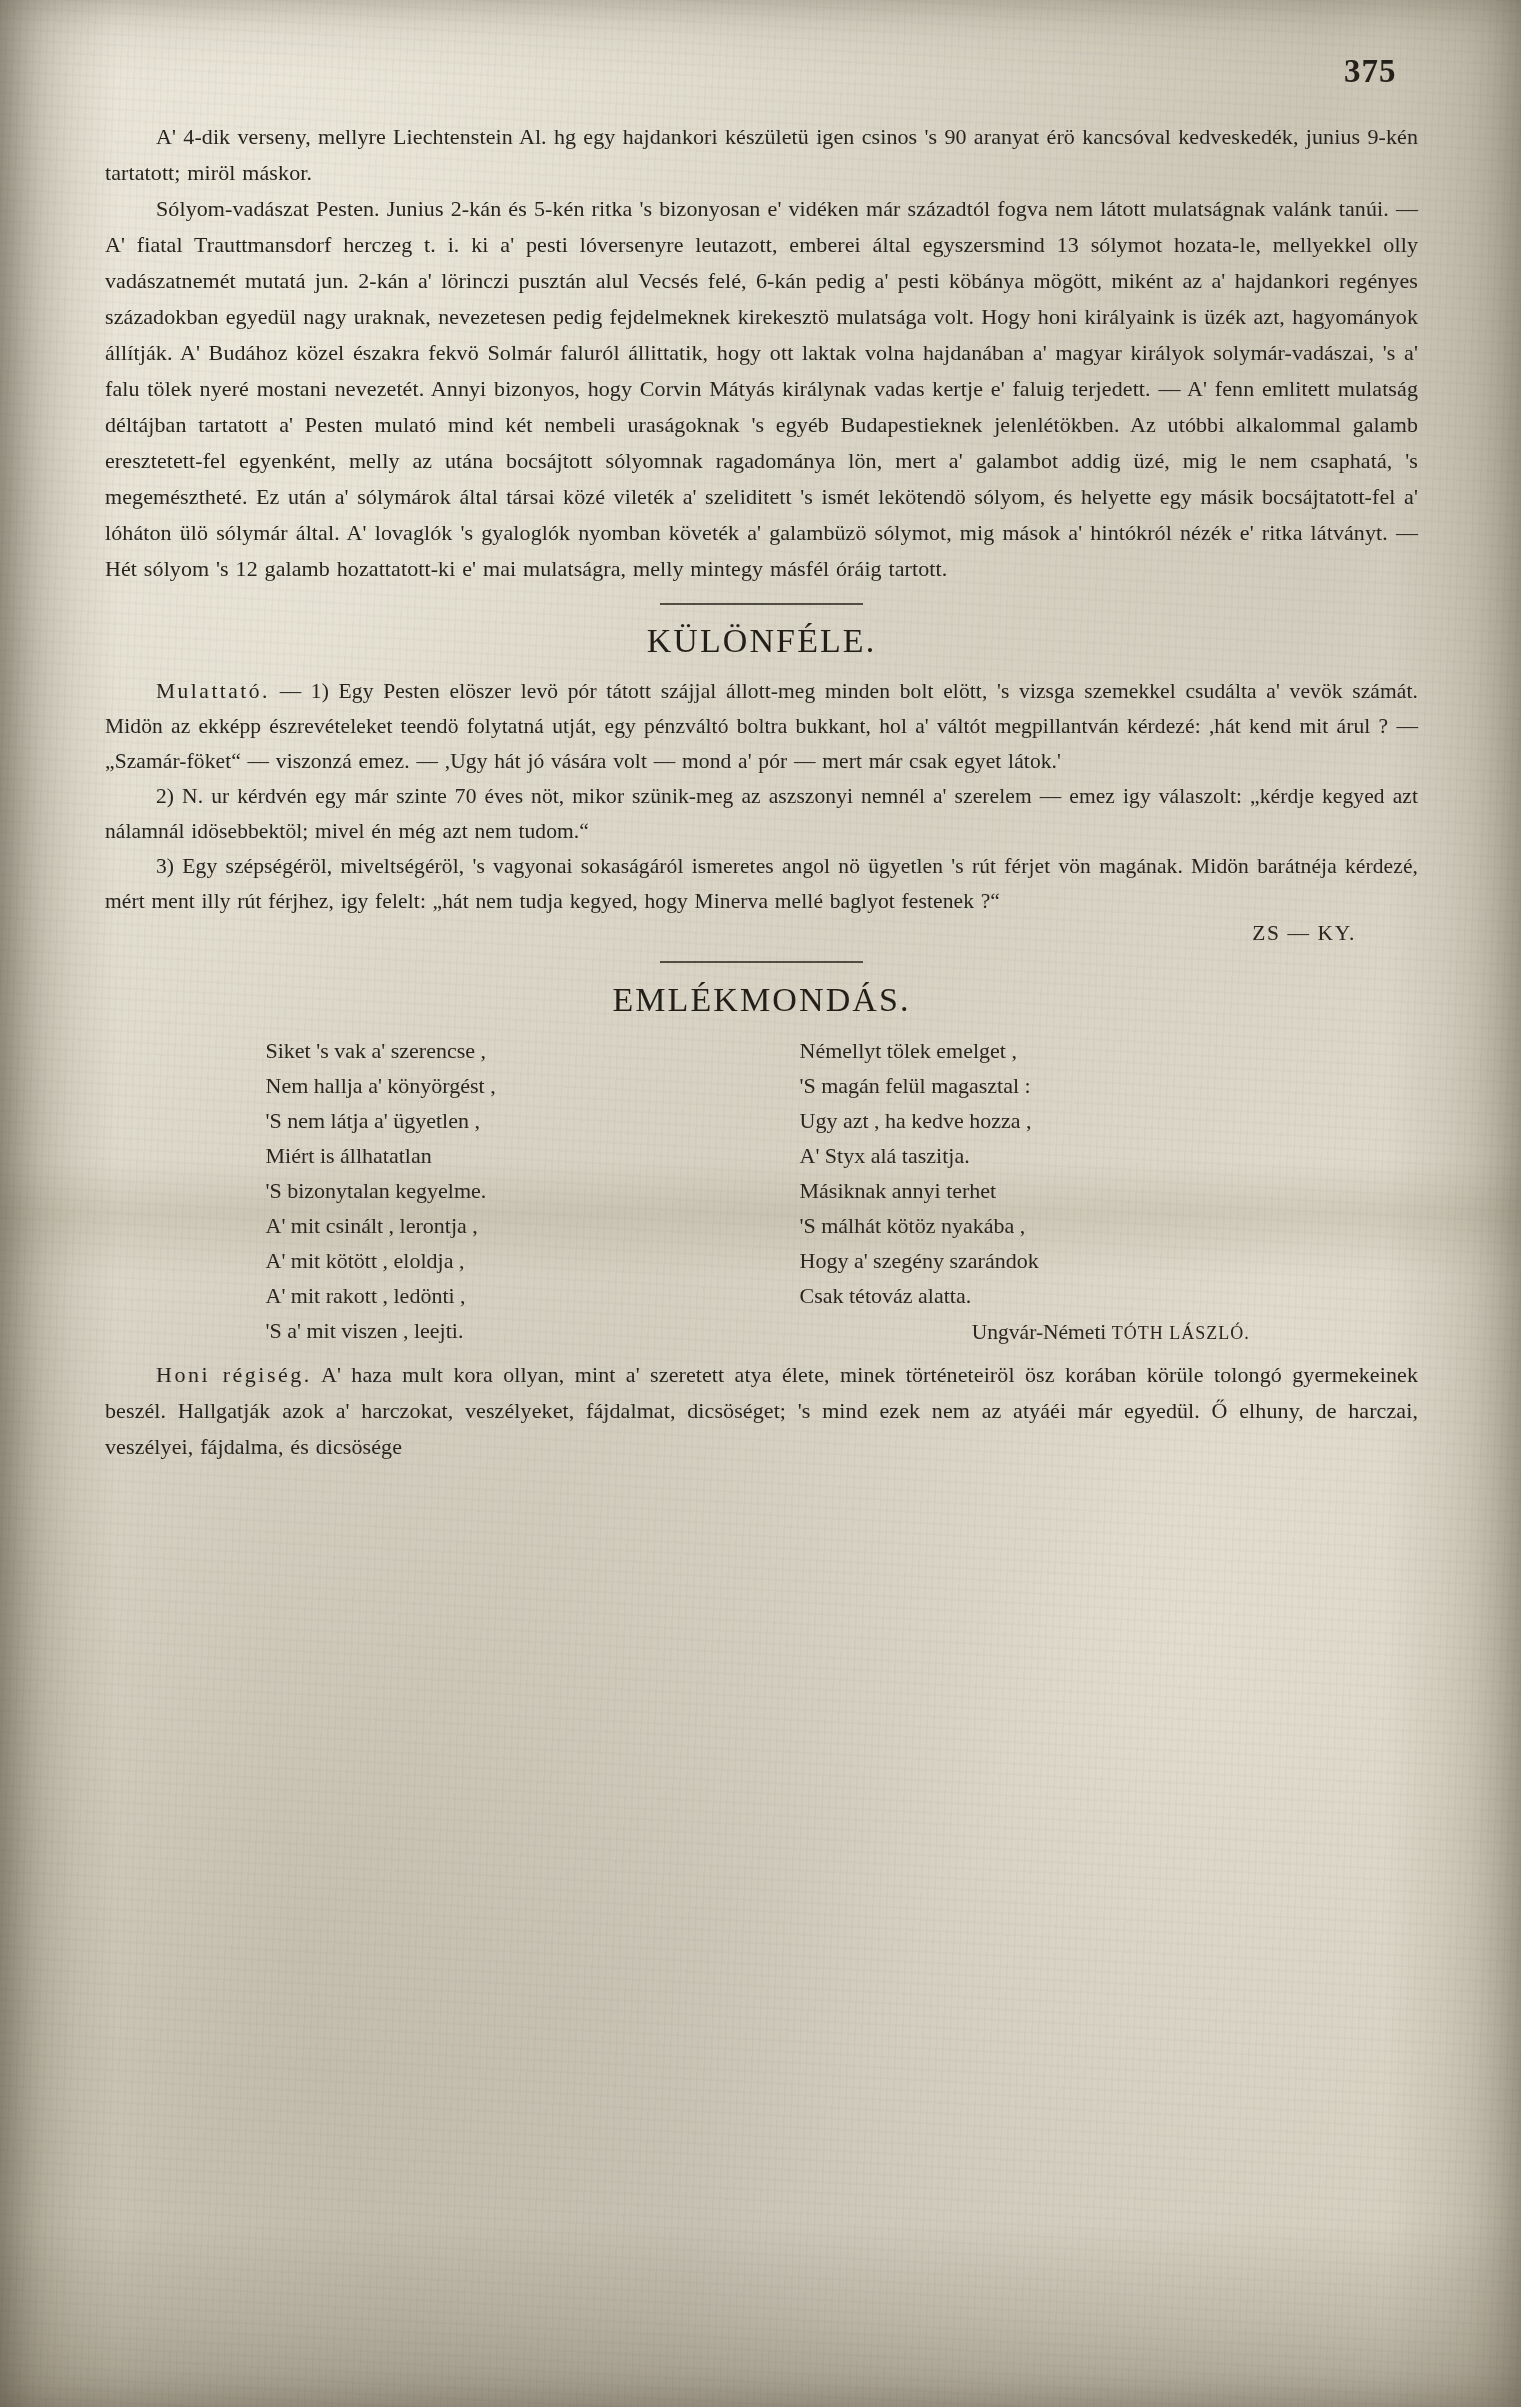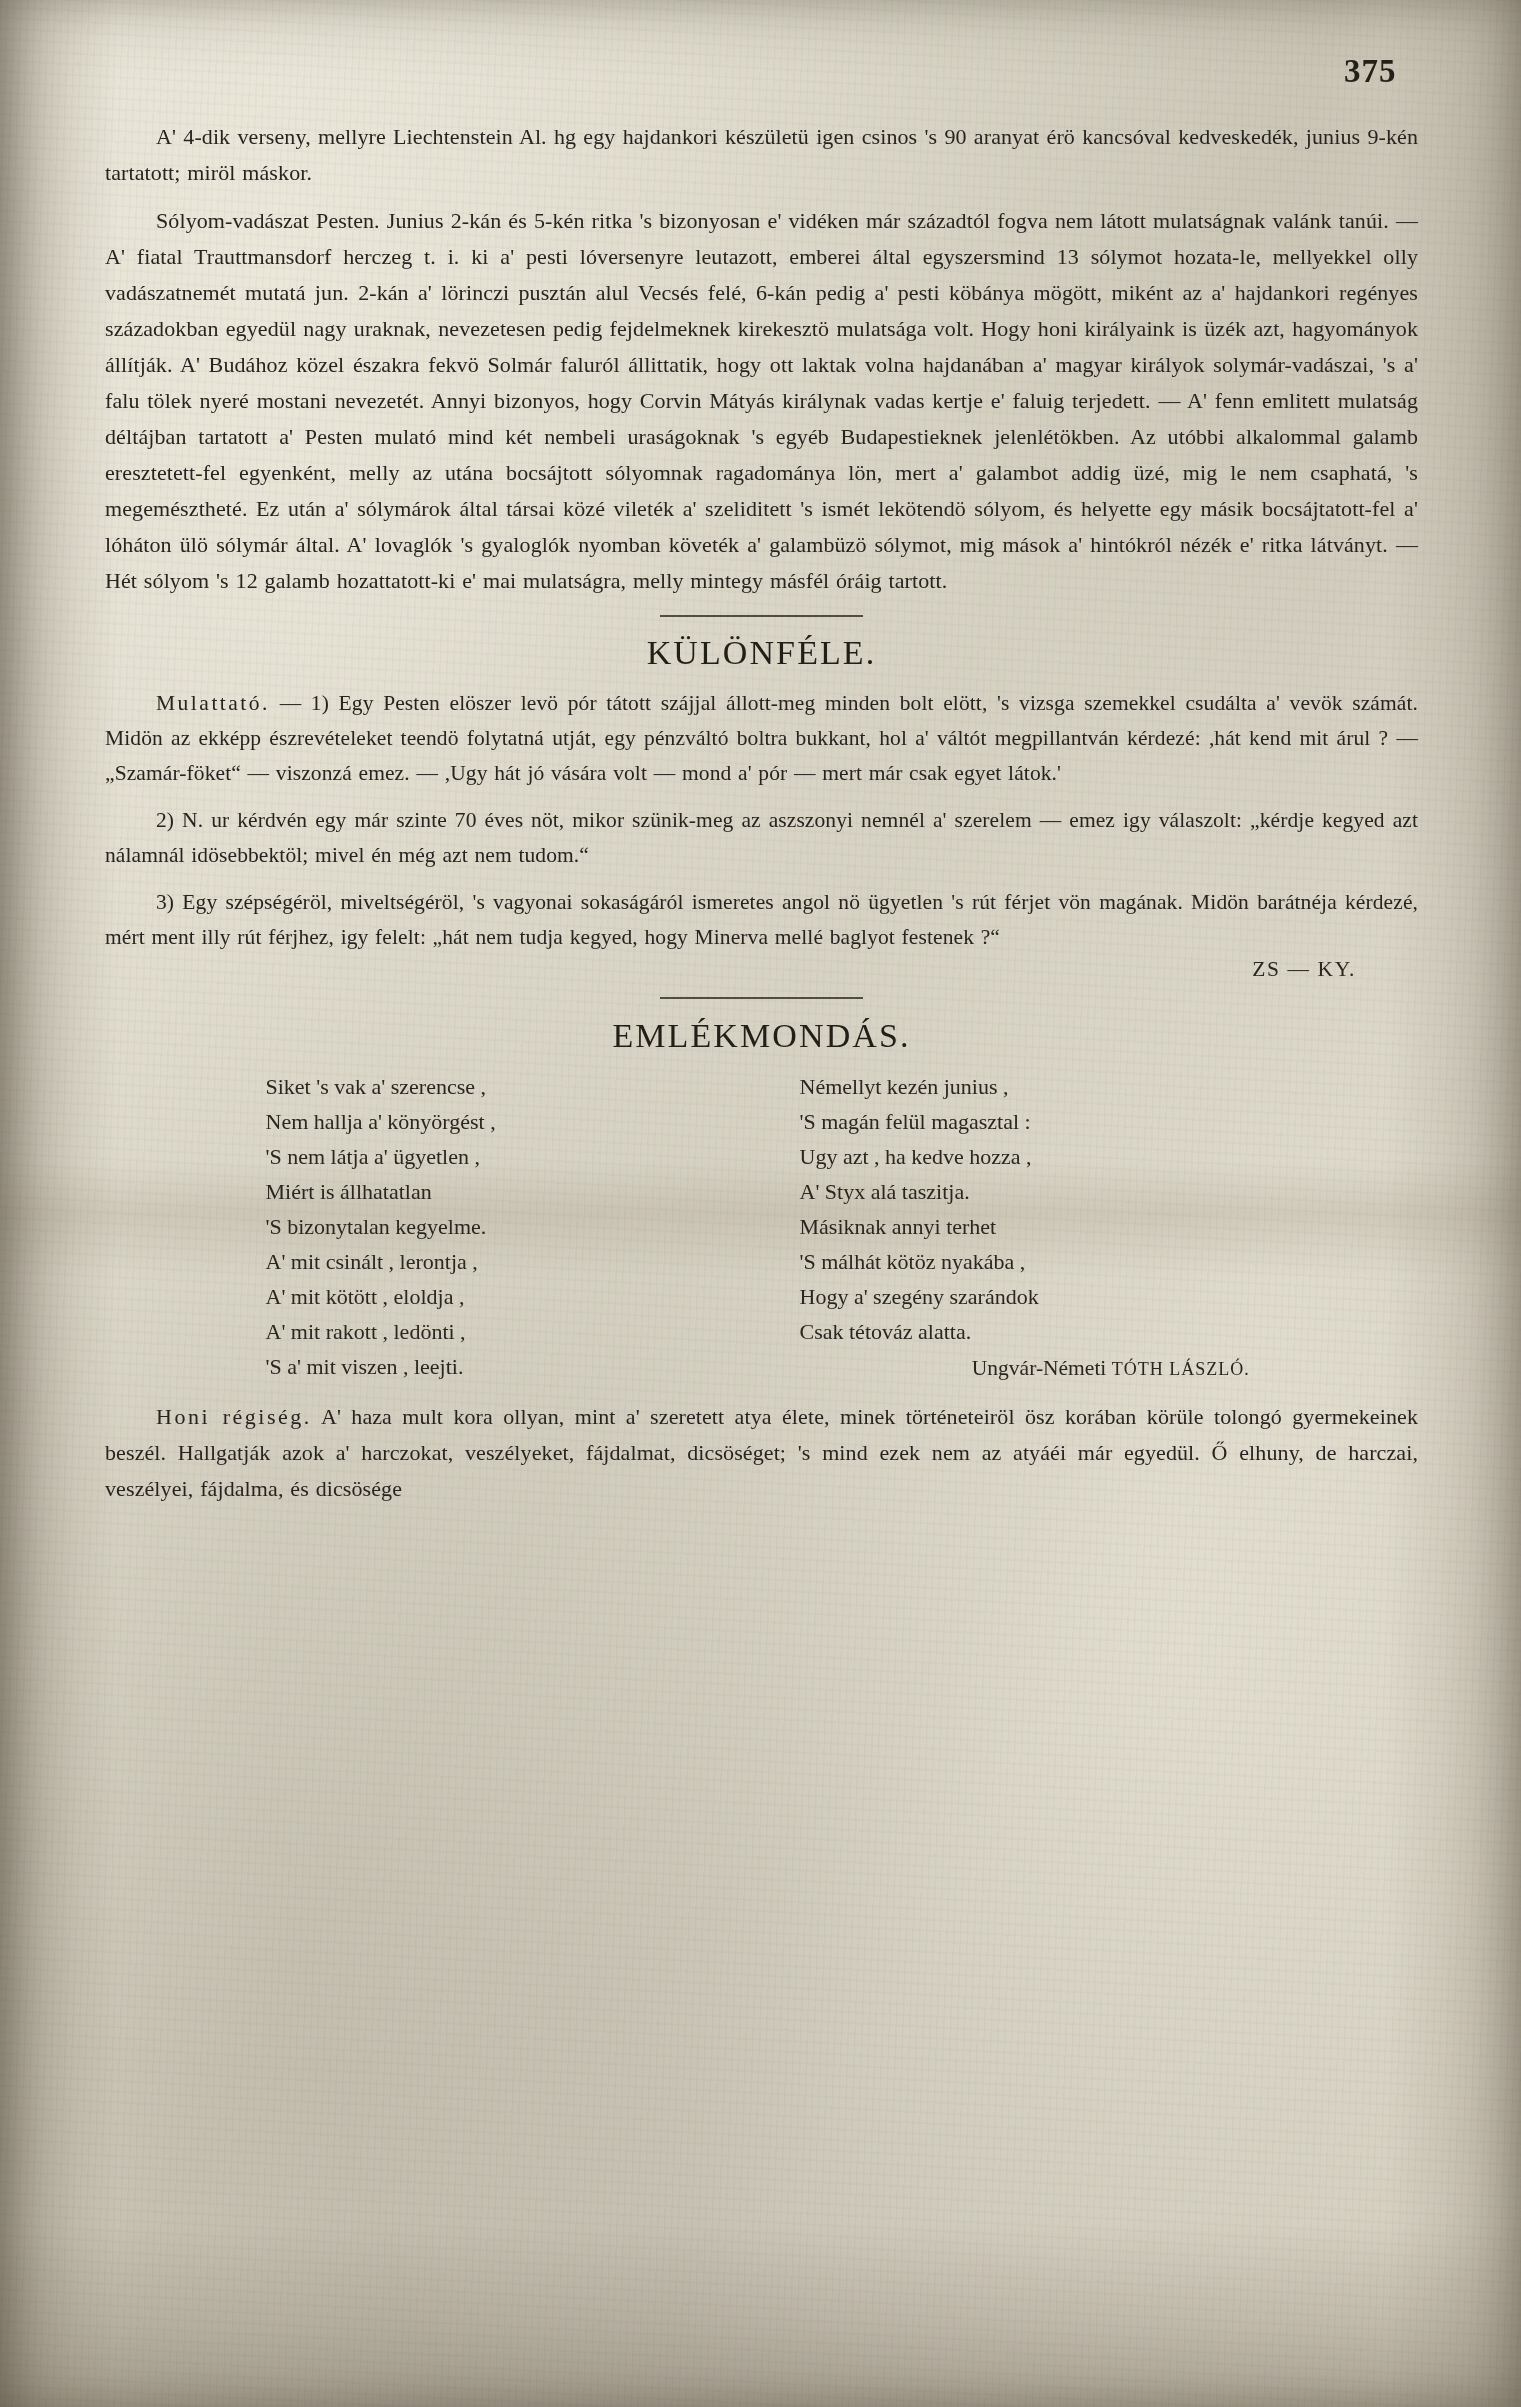--- a/index.html
+++ b/index.html
@@ -61,21 +61,20 @@
     line-height: 36px;
     text-align: justify;
     margin: 0;
     text-indent: 0;
     letter-spacing: 0.1px;
     word-spacing: 1.2px;
     color: #272420;
   }
   p.body.indent {
     text-indent: 51px;
-    margin-top: 12px;
   }
   .sp {
     letter-spacing: 2.5px;
   }
   .rule {
     width: 203px;
     height: 2px;
     background: #3a352c;
     margin: 15.6px auto 13.7px auto;
     opacity: 0.85;
@@ -200,21 +199,21 @@
         <div class="line">Nem hallja a' könyörgést ,</div>
         <div class="line">'S nem látja a' ügyetlen ,</div>
         <div class="line">Miért is állhatatlan</div>
         <div class="line">'S bizonytalan kegyelme.</div>
         <div class="line">A' mit csinált , lerontja ,</div>
         <div class="line">A' mit kötött , eloldja ,</div>
         <div class="line">A' mit rakott , ledönti ,</div>
         <div class="line">'S a' mit viszen , leejti.</div>
       </div>
       <div class="col right">
-        <div class="line">Némellyt kezén junius ,</div>
+        <div class="line">Némellyt tölek emelget ,</div>
         <div class="line">'S magán felül magasztal :</div>
         <div class="line">Ugy azt , ha kedve hozza ,</div>
         <div class="line">A' Styx alá taszitja.</div>
         <div class="line">Másiknak annyi terhet</div>
         <div class="line">'S málhát kötöz nyakába ,</div>
         <div class="line">Hogy a' szegény szarándok</div>
         <div class="line">Csak tétováz alatta.</div>
         <div class="attrib">
           <span>Ungvár-Németi </span><span class="caps">TÓTH LÁSZLÓ.</span>
         </div>

